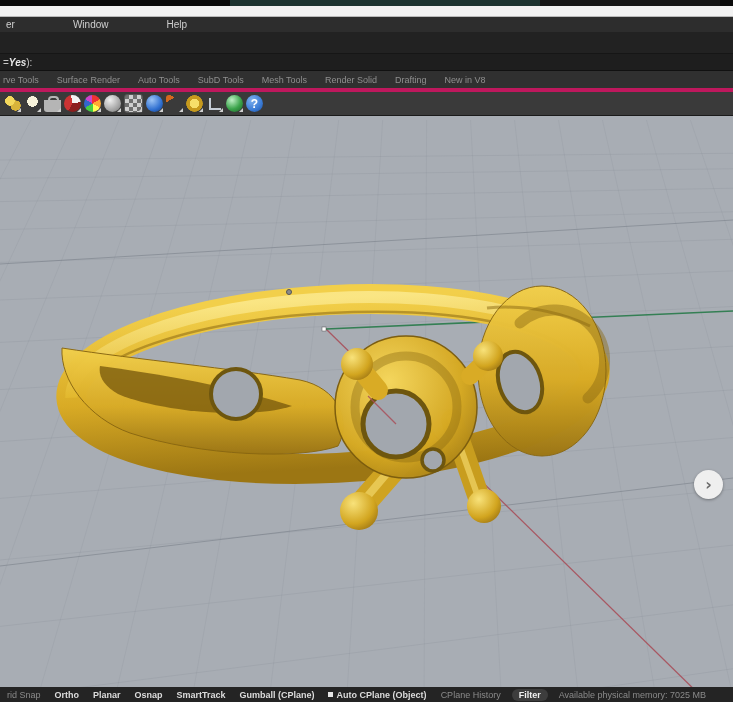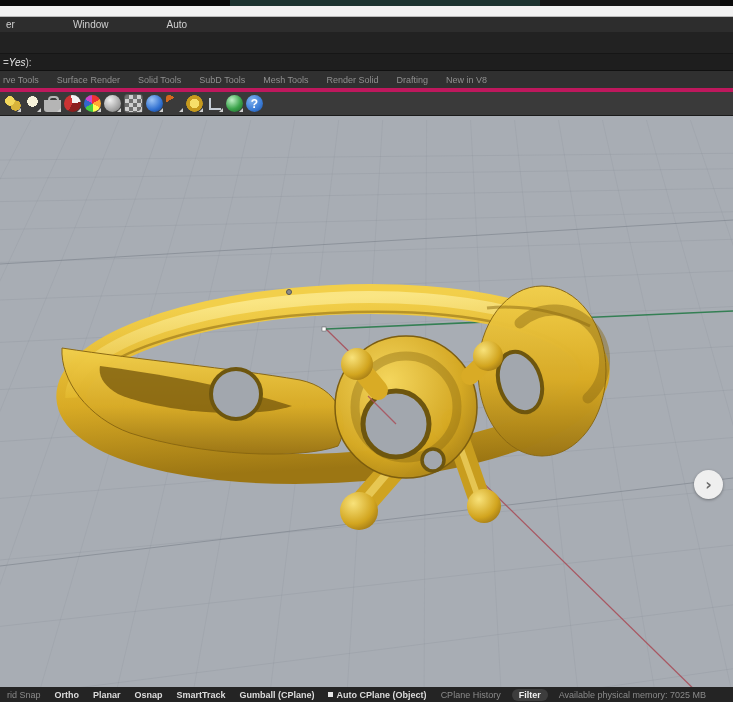--- a/index.html
+++ b/index.html
@@ -16,21 +16,21 @@
   
   .menu-bar{height:15px;background:#2d2d2d;display:flex;align-items:center;
             color:#cfcfcf;font-size:10px;gap:40px;}
   .menu-item{padding:0 9px;cursor:default;}
   .menu-item:first-child{padding-left:6px;}
 
   
   .cmd-history{height:21px;background:#222;border-bottom:1px solid #161616;}
   .cmd-line{height:16px;background:#1e1e1e;border-bottom:1px solid #111;
             color:#c8c8c8;font-size:10px;display:flex;align-items:center;padding-left:3px;}
-  .cmd-line .opt{font-weight:normal;font-style:italic;color:#e8e8e8;}
+  .cmd-line .opt{font-weight:bold;font-style:italic;color:#e8e8e8;}
 
   
   .tabs{height:17px;background:#303030;display:flex;align-items:center;
         color:#8f8f8f;font-size:9px;border-bottom:4px solid #be185d;}
   .tab{padding:0 9px;white-space:nowrap;}
   .tab:first-child{padding-left:3px;}
 
   
   .icon-bar{height:23px;background:#3a3a3a;display:flex;align-items:center;
             padding-left:4px;gap:3px;border-bottom:1px solid #1a1a1a;}
@@ -81,35 +81,35 @@
 
   <div class="top-strip">
     <div class="teal"></div>
     <div class="dark2"></div>
   </div>
   <div class="title-strip"></div>
 
   <div class="menu-bar">
     <span class="menu-item">er</span>
     <span class="menu-item">Window</span>
-    <span class="menu-item">Auto</span>
+    <span class="menu-item">Help</span>
   </div>
 
   <div class="cmd-history"></div>
 
   <div class="cmd-line">
     <span>=</span>
       <span class="opt">Yes</span>
       <span> ):</span>
   </div>
 
   <div class="tabs">
     <span class="tab">rve Tools</span>
     <span class="tab">Surface Render</span>
-    <span class="tab">Solid Tools</span>
+    <span class="tab">Auto Tools</span>
     <span class="tab">SubD Tools</span>
     <span class="tab">Mesh Tools</span>
     <span class="tab">Render Solid</span>
     <span class="tab">Drafting</span>
     <span class="tab">New in V8</span>
   </div>
 
   <div class="icon-bar">
     <span class="tbicon i-points fly"></span>
     <span class="tbicon i-bulb fly"></span>

